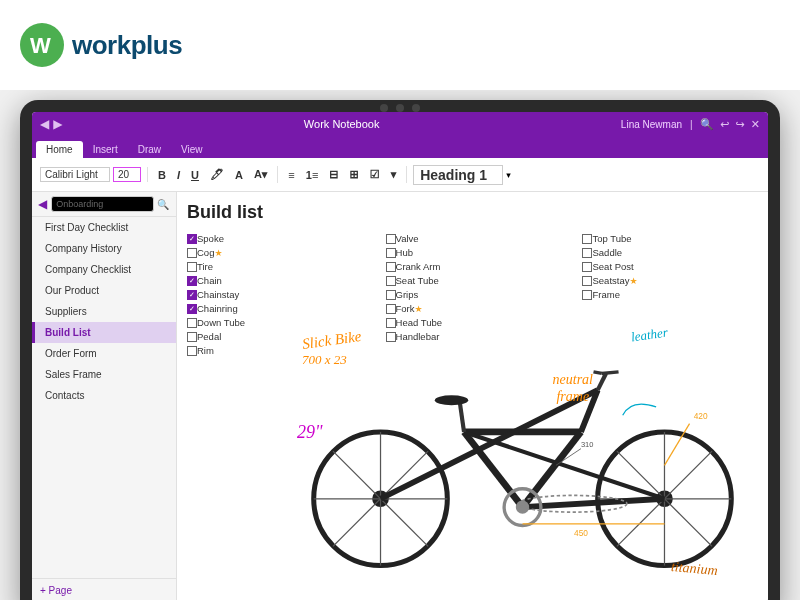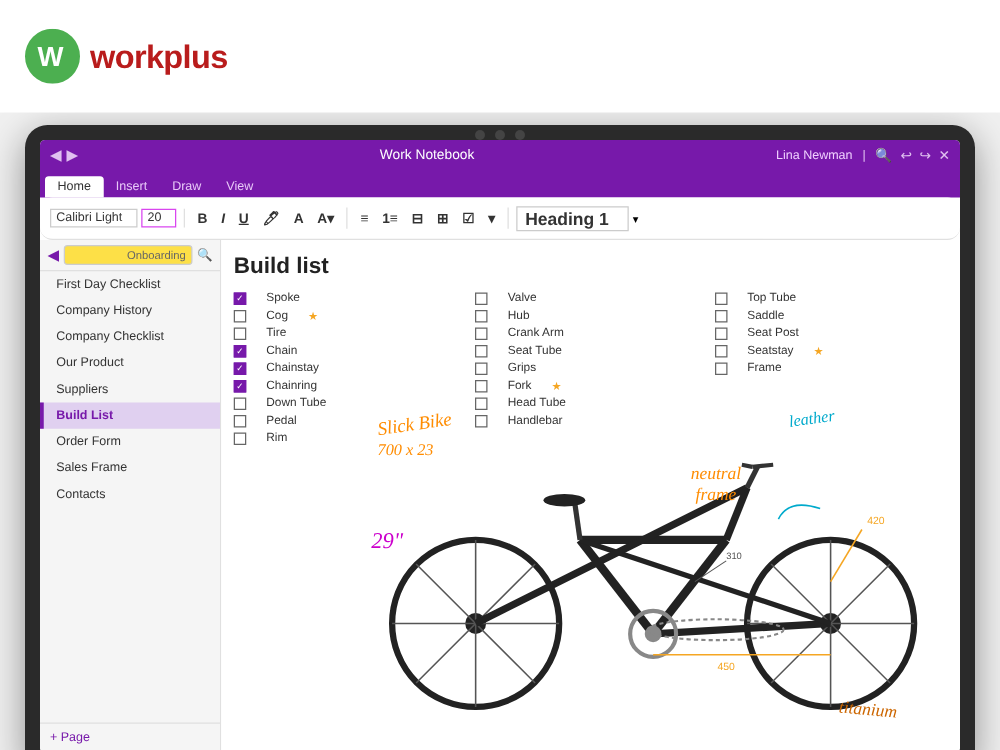--- a/index.html
+++ b/index.html
@@ -31,21 +31,21 @@
     }
 
     .logo-icon {
       width: 44px;
       height: 44px;
     }
 
     .logo-text {
       font-size: 26px;
       font-weight: 600;
-      color: #b91c1c;
+      color: #0c4a6e;
       letter-spacing: -0.5px;
     }
 
     
     .device-frame {
       position: absolute;
       bottom: -10px;
       left: 50%;
       transform: translateX(-50%);
       width: 760px;
@@ -157,21 +157,20 @@
     
     .ribbon-toolbar {
       background: #fff;
       border-bottom: 1px solid #e0e0e0;
       display: flex;
       align-items: center;
       padding: 3px 8px;
       gap: 6px;
       flex-shrink: 0;
       height: 34px;
-      border-radius: 10px;
     }
 
     .toolbar-group {
       display: flex;
       align-items: center;
       gap: 3px;
       padding-right: 6px;
       border-right: 1px solid #e0e0e0;
     }
 
@@ -243,26 +242,25 @@
     .sidebar-nav-arrow {
       font-size: 12px;
       color: #7719aa;
       cursor: pointer;
     }
 
     .sidebar-search {
       display: flex;
       align-items: center;
       flex: 1;
-      background: #fde047;
+      background: #000000;
       border: 1px solid #ccc;
       border-radius: 3px;
       padding: 2px 4px;
       font-size: 10px;
-      justify-content: flex-end;
     }
 
     .sidebar-item {
       padding: 5px 10px;
       font-size: 10px;
       color: #333;
       cursor: pointer;
       border-left: 3px solid transparent;
     }
 
@@ -314,21 +312,21 @@
 
     .checklist-col {
       display: flex;
       flex-direction: column;
       gap: 3px;
     }
 
     .check-item {
       display: flex;
       align-items: center;
-      gap: 16px;
+      gap: 0;
       font-size: 9.5px;
     }
 
     .checkbox {
       width: 10px;
       height: 10px;
       border: 1px solid #666;
       display: flex;
       align-items: center;
       justify-content: center;

